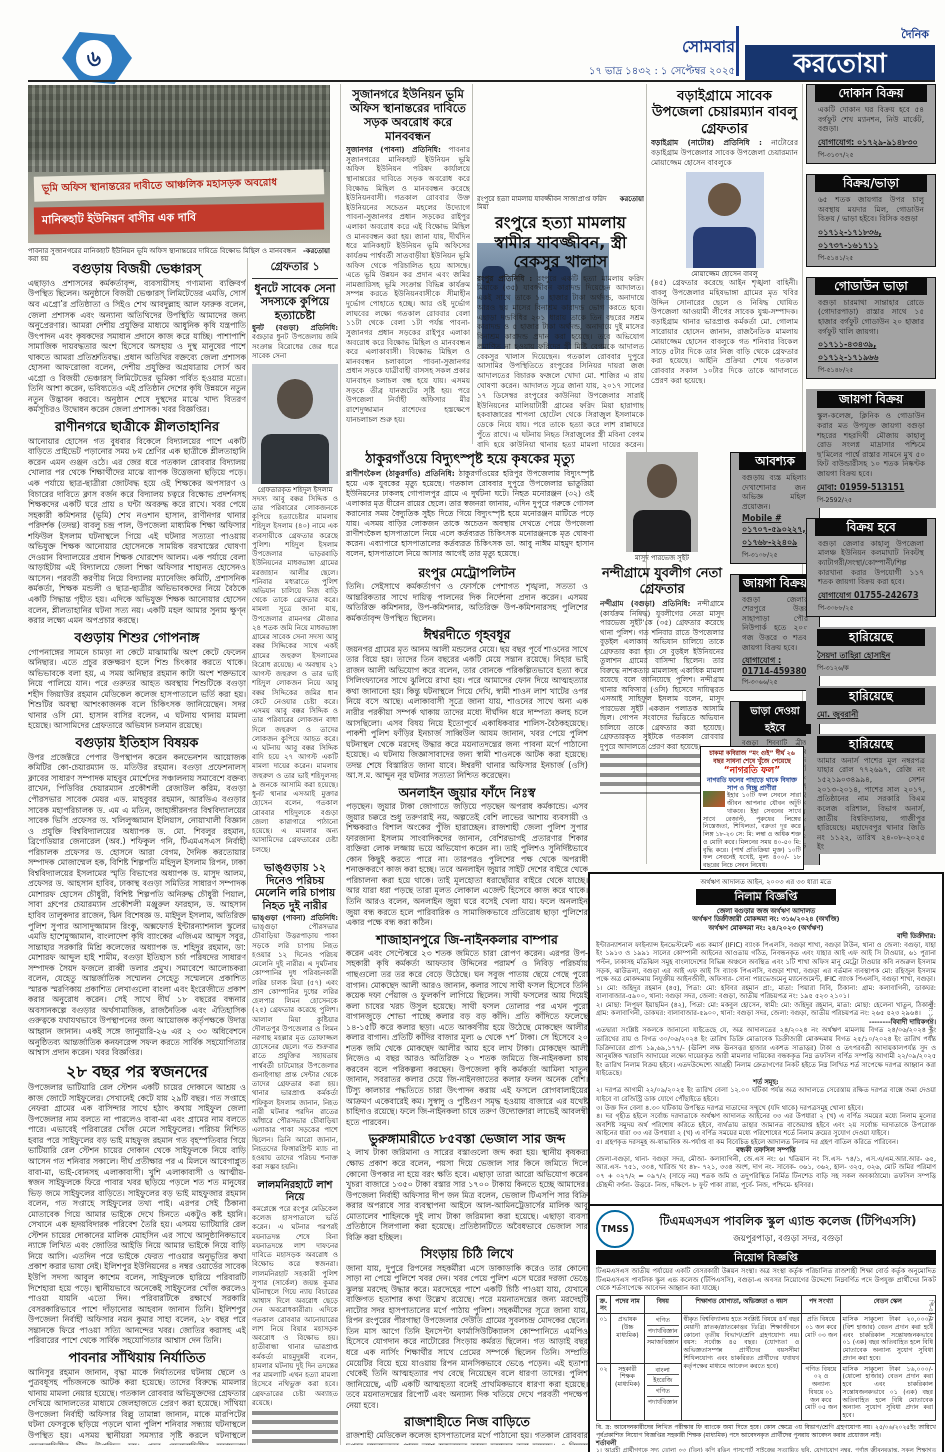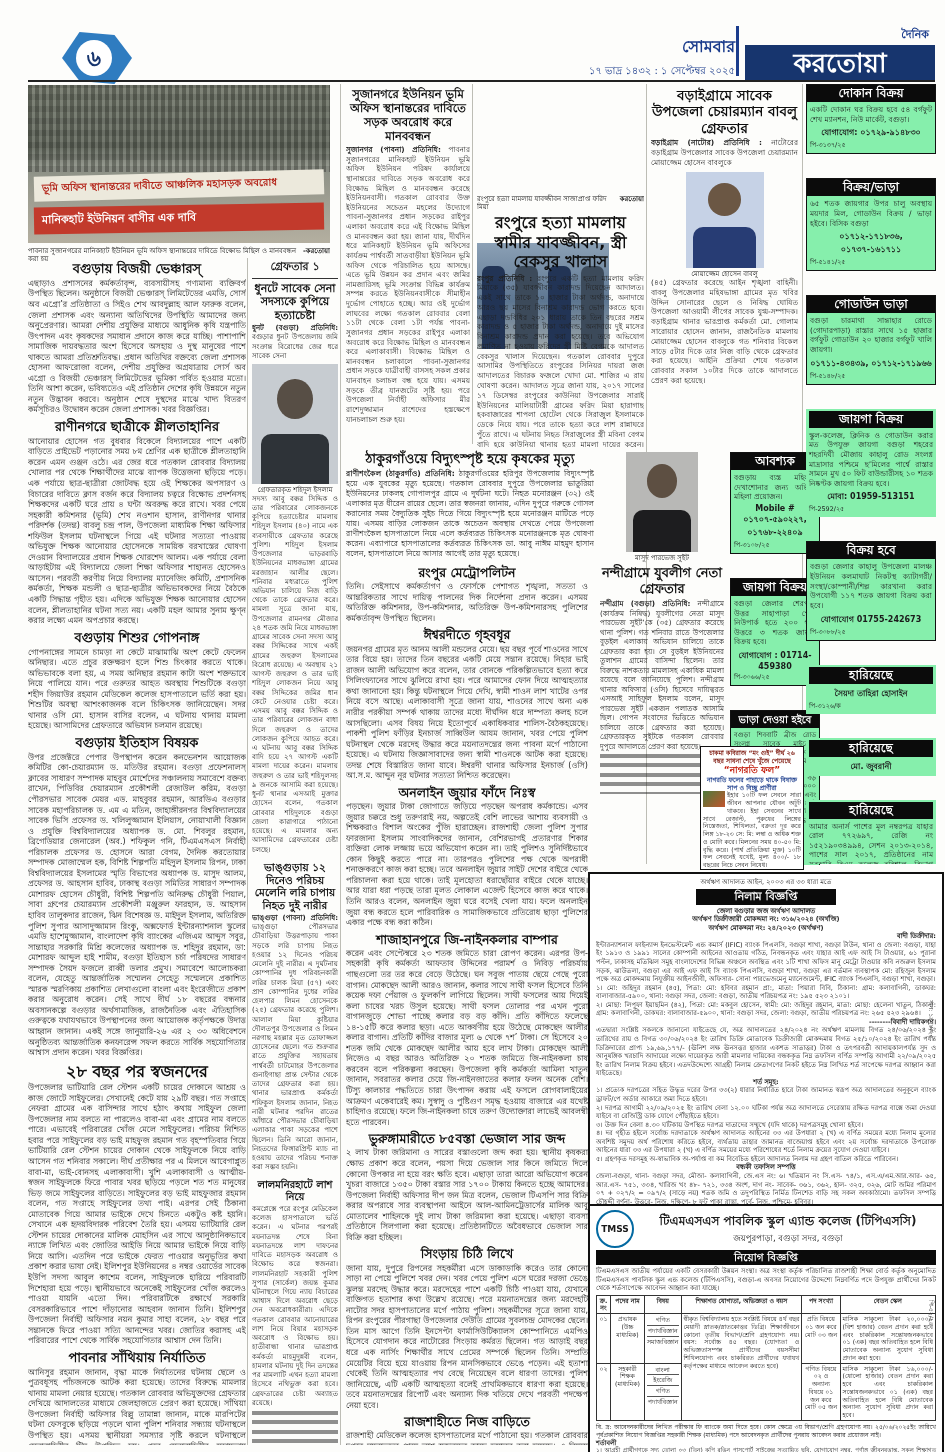--- a/index.html
+++ b/index.html
@@ -38,26 +38,26 @@
   .portrait .hd{position:absolute;left:50%;top:12%;width:42%;height:34%;margin-left:-21%;border-radius:50%;}
   .portrait .tr{position:absolute;left:10%;right:10%;bottom:0;height:42%;border-radius:10px 10px 0 0;}
   
   .h1x{font-weight:bold;text-align:center;color:#0d0d0d;line-height:1.22;margin:3px 0 2px;}
   .bd{font-size:8px;line-height:1.32;text-align:justify;color:#222;}
   .bl{font-weight:bold;}
   .faux{background:repeating-linear-gradient(to bottom,rgba(30,30,30,.58) 0 4px,transparent 4px 9.5px);
         margin-top:3px;opacity:.85;}
   .kick{font-weight:bold;text-align:center;font-size:11px;border-bottom:1px solid #333;margin-bottom:2px;padding-bottom:1px;}
   
-  .adbox{border:1.5px solid #111;background:#86efac;margin-bottom:24px;padding:2px 3px;}
+  .adbox{border:1.5px solid #111;background:#a3a3a3;margin-bottom:10px;padding:2px 11px;}
   .adbox.nb{border:none;}
   .adhead{background:#0b0b0b;color:#fff;font-weight:bold;text-align:center;font-size:12px;line-height:17px;margin:-2px -3px 3px;}
   .adbox.nb .adhead{margin:0 0 3px;}
   .adtext{font-size:7.4px;line-height:1.3;text-align:justify;}
-  .adphone{font-size:8px;font-weight:bold;text-align:center;margin-top:2px;}
+  .adphone{font-size:8px;font-weight:bold;margin-top:2px;text-decoration:underline;}
   .adref{font-size:6.4px;margin-top:1px;}
   
   .chak{border:1.5px solid #111;background:#fff;padding:2px;font-size:6.2px;line-height:1.25;text-align:center;}
   .chak .l1{color:#7a1208;font-weight:bold;}
   .chak .tt{color:#c21807;font-weight:bold;font-size:9px;}
   .chak .l2{color:#1b3c8c;font-weight:bold;}
   .chak .bd2{text-align:justify;}
   .chak .img{float:left;width:22px;height:16px;background:linear-gradient(135deg,#4c7a3a,#c2542c);margin:0 2px 1px 0;}
   
   .bigbox{border:2px solid #111;background:#fff;padding:4px 6px;}
@@ -317,21 +317,20 @@
     <div class="bb-small bb-c" style="font-weight:bold;">জেলা বগুড়ার জজ অর্থঋণ আদালত</div>
     <div class="bb-small bb-c" style="font-weight:bold;">অর্থঋণ ডিক্রীজারী মোকদ্দমা নং: ৩১৬/২০২৪ (অর্থজি)</div>
     <div class="bb-small bb-c" style="font-weight:bold;">অর্থঋণ মোকদ্দমা নং: ২৪/২০২৩ (অর্থঋণ)</div>
     <div class="bb-small bb-r">বাদী ডিক্রীদার:</div>
     <div class="bb-small">ইন্টারন্যাশনাল ফাইন্যান্স ইনভেস্টমেন্ট এন্ড কমার্স (IFIC) ব্যাংক পিএলসি, বগুড়া শাখা, বগুড়া টাউন, থানা ও জেলা: বগুড়া, যাহা ইং ১৯১৩ ও ১৯৯১ সালের কোম্পানী আইনের আওতায় গঠিত, নিবন্ধনকৃত এবং যাহার আই এফ আই সি টাওয়ার, ৬১ পুরানা পল্টন, ঢাকাসহ মতিঝিল সমুহ বাংলাদেশের বিভিন্ন অঞ্চলে অবস্থিত এবং ১টি শাখা অফিস মানু মেট্রো টাওয়ার কবি নজরুল ইসলাম সড়ক, ঝাউতলা, বগুড়া এর আই এফ আই সি ব্যাংক পিএলসি, বগুড়া শাখা, বগুড়া এর বর্তমান ব্যবস্থাপক মো: রহিজুল ইসলাম পক্ষে অত্র মোকদ্দমায় নিযুক্তীয় আইনজীবী, অফিসার- সোনা পারভেজমেনু ম্যানেজমেন্ট, IFIC ব্যাংক পিএলসি, বগুড়া শাখা, বগুড়া।</div>
     <div class="bb-small">১। মো: জহিদুর রহমান (৪৫), পিতা: মো: হবিবর রহমান প্রা:, মাতা: পিয়ারা বিবি, ঠিকানা: গ্রাম: কলাবাগিনী, ডাকঘর: বালাবাজার-৫৯০০, থানা: বগুড়া সদর, জেলা: বগুড়া, জাতীয় পরিচয়পত্র নং: ১৯৫ ৫২৩ ২১০১।</div>
     <div class="bb-small">২। মোছা: লিপুফা ইয়াছমিন (৪২), পিতা: মো: মকবুল হোসেন, স্বামী: মো: জহিদুর রহমান, মাতা: মোছা: হেলেনা খাতুন, ঠিকানা: গ্রাম: কলাবাগিনী, ডাকঘর: বালাবাজার-৫৯০০, থানা: বগুড়া সদর, জেলা: বগুড়া, জাতীয় পরিচয়পত্র নং: ২৬৫ ৫২৩ ২৯৬৪।</div>
     <div class="bb-small bb-r">--------বিবাদী দায়িকগণ।</div>
     <div class="bb-small">এতদ্বারা সংশ্লিষ্ট সকলকে জানানো যাইতেছে যে, অত্র আদালতের ২৪/২০২৪ নং অর্থঋণ মামলায় বিগত ২৪/০৬/২০২৪ ইং তারিখের রায় ও বিগত ৩০/০৬/২০২৪ ইং তারিখ ডিক্রি মোতাবেক ডিক্রীজারী মোকদ্দমায় বিগত ২৫/১০/২০২৪ ইং তারিখ পর্যন্ত ডিক্রিদারের প্রাপ্য ১৯,৬৯,১৭৭/- (ঊনিশ লক্ষ ঊনসত্তর হাজার একশত সাতাত্তর) টাকা ও তৎপরবর্তী আদায়কালপর্যন্ত সুদ ও আনুষঙ্গিক খরচাদি আদায়ের লক্ষ্যে দায়েরকৃত জারী মামলার দায়িকের বন্ধককৃত নিম্ন তফসিল বর্ণিত সম্পত্তি আগামী ২২/০৯/২০২৫ ইং তারিখ নিলাম বিক্রয় হইবে। এতদউদ্দেশ্যে আগ্রহী নিলাম ক্রেতাগণের নিকট হইতে নিম্ন লিখিত শর্ত সাপেক্ষে দরপত্র আহ্বান করা যাইতেছে।</div>
     <div class="bb-small bb-c" style="font-weight:bold;">শর্ত সমূহ:</div>
-    <div class="bb-small">১। প্রত্যেক দরপত্রের সহিত উদ্ধৃত দরের উপর ৩৩(২) ধারার নির্ধারিত হারে টাকা জামানত স্বরূপ অত্র আদালতের অনুকূলে ব্যাংক ড্রাফট/পে অর্ডার আকারে জমা দিতে হইবে।</div>
     <div class="bb-small">২। দরপত্র আগামী ২২/০৯/২০২৫ ইং তারিখ বেলা ১২.০০ ঘটিকা পর্যন্ত অত্র আদালতে সেরেস্তায় রক্ষিত দরপত্র বাক্সে জমা দেওয়া যাইবে বা রেজিস্ট্রি ডাক যোগে পৌঁছাইতে হইবে।</div>
     <div class="bb-small">৩। উক্ত দিন বেলা ৪.৩০ ঘটিকায় উপস্থিত দরপত্র দাতাদের সম্মুখে (যদি থাকে) দরপত্রসমূহ খোলা হইবে।</div>
     <div class="bb-small">৪। দর গৃহীত হইলে সর্বোচ্চ দরদাতাকে অর্থঋণ আদালত আইনের ৩৩ এর উপধারা ২ (খ) এ বর্ণিত সময়ের মধ্যে নিলাম মূল্যের অবশিষ্ট সমুদয় অর্থ পরিশোধ করিতে হইবে, ব্যর্থতায় তাহার জামানত বাজেয়াপ্ত হইবে এবং ২য় সর্বোচ্চ দরদাতাকে উপরোক্ত আইনের ধারা ৩৩ এর উপধারা ২ (খ) এ বর্ণিত সময়ের মধ্যে পরিশোধের শর্তে নিলাম ক্রয়ের সুযোগ দেওয়া যাইবে।</div>
     <div class="bb-small">৫। গ্রহণকৃত দরসমূহ অ-স্বাভাবিক অ-পর্যাপ্ত বা কম বিবেচিত হইলে আদালত নিলাম দর গ্রহণ বাতিল করিতে পারিবেন।</div>
     <div class="bb-small bb-c" style="font-weight:bold;">বন্ধকী তফসিল সম্পত্তি</div>
     <div class="bb-small">জেলা-বগুড়া, থানা- বগুড়া সদর, মৌজা- কলাবাগিনী, জে.এস নং: ৬। খতিয়ান নং সি.এস- ৭৪/১, এস.এ/এম.আর.আর- ৬৫, আর.এস- ৭৫১, ৩৩৪, খারিজ খং ৪৮- ৭২১, ৩৩৪ অংশ, দাগ নং- সাবেক- ৩৬১, ৩৬২, হাল- ৩২৫, ৩২৬, মোট জমির পরিমাণ ০৭ + ০২৭/২ = ০৯৭/২ (সাড়ে নয়) শতক জমি ও তদুপরিস্থিত নির্মিত টিনশেড বাড়ি সহ সকল অবকাঠামো। তফসিল সম্পত্তি চৌহদ্দী বর্ণনা- উত্তরে- নিজ, দক্ষিণে- ৮ ফুট পাকা রাস্তা, পূর্বে- নিজ, পশ্চিমে- হবিবর।</div>
 
   </div>
   <div class="vref" style="left:936px;top:1000px;">সান: ১৯২৮/২৫</div>
 

